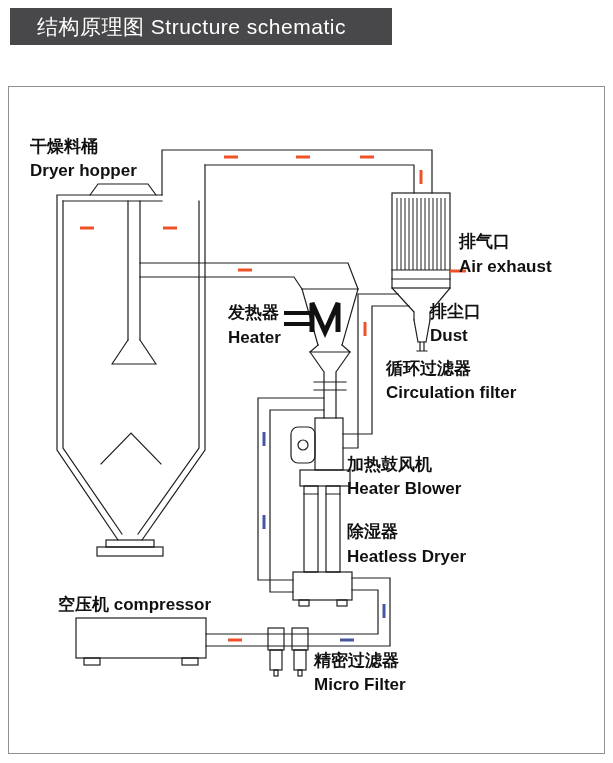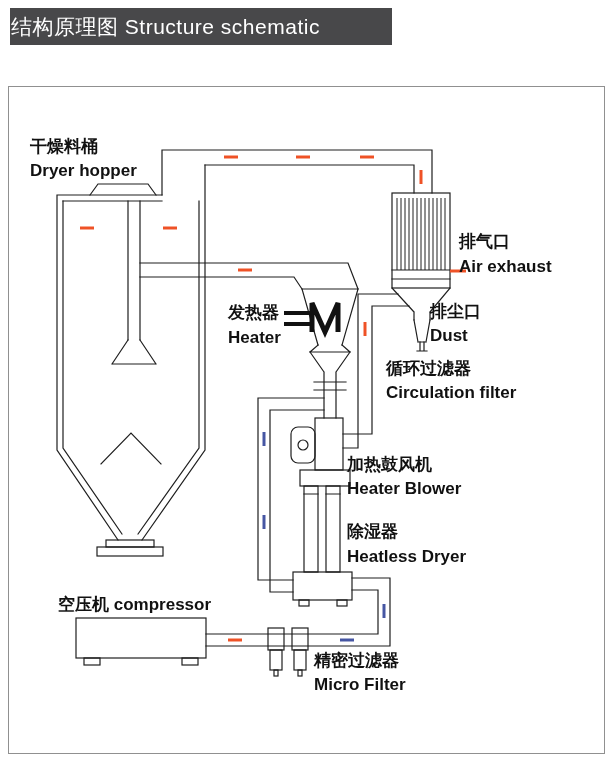--- a/index.html
+++ b/index.html
@@ -1,19 +1,19 @@
 <!DOCTYPE html>
 <html><head>
 <meta charset="utf-8">
 <style>
   html,body{margin:0;padding:0;background:#ffffff;width:613px;height:763px;overflow:hidden;
     font-family:"Liberation Sans",sans-serif;}
   .stage{position:relative;width:613px;height:763px;background:#fff;}
   .title-bar{position:absolute;left:10px;top:8px;width:382px;height:37px;background:#48484a;
-    color:#ffffff;font-size:21px;line-height:37px;padding-left:1px;box-sizing:border-box;
+    color:#ffffff;font-size:21px;line-height:37px;padding-left:27px;box-sizing:border-box;
     letter-spacing:0.5px;}
   svg{position:absolute;left:0;top:0;}
   .ln{stroke:#1f1f1f;stroke-width:1.2;fill:none;stroke-linejoin:miter;stroke-linecap:square;}
   .thick{stroke:#111;stroke-width:5;fill:none;}
   .thick4{stroke:#111;stroke-width:4;fill:none;}
   .frame{stroke:#909090;stroke-width:1;fill:none;}
   .dash{stroke-width:3;stroke-linecap:butt;}
   .lbl{font-family:"Liberation Sans",sans-serif;font-size:17px;font-weight:bold;fill:#111;}
 </style>
 </head>

